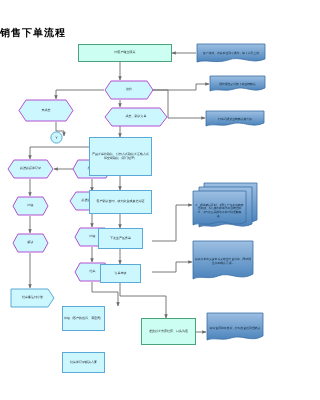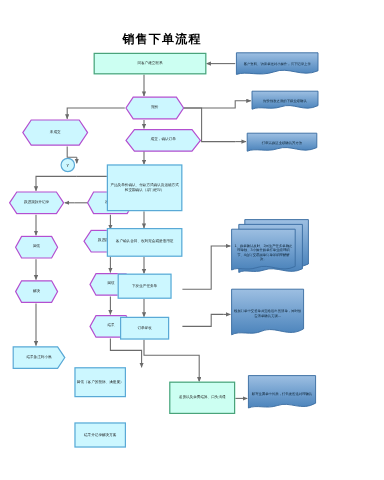--- a/index.html
+++ b/index.html
@@ -3,21 +3,21 @@
 <meta charset="utf-8">
 <style>
   html,body{margin:0;padding:0;}
   body{
     width:270px;height:400px;background:#ffffff;
     font-family:"DejaVu Sans","Liberation Sans",sans-serif;
     position:relative;overflow:hidden;
   }
   #canvas{position:absolute;left:0;top:0;width:270px;height:400px;}
   .title{
-    position:absolute;left:0;top:26px;width:270px;text-align:center;
+    position:absolute;left:0;top:26px;width:270px;text-align:left;
     font-size:10px;font-weight:bold;color:#000;letter-spacing:1px;
   }
   .node{position:absolute;box-sizing:border-box;display:flex;
     align-items:center;justify-content:center;text-align:center;
     font-size:3px;line-height:1.25;color:#1a1a1a;padding:1px;overflow:hidden;}
   .rect-green{background:#ccfff2;border:1px solid #4aa37a;}
   .rect-blue{background:#ccf7ff;border:1px solid #5aa9d6;}
   .hexwrap{position:absolute;}
   .hexwrap svg{position:absolute;left:0;top:0;}
   .hexlabel{position:absolute;left:0;top:0;width:100%;height:100%;

